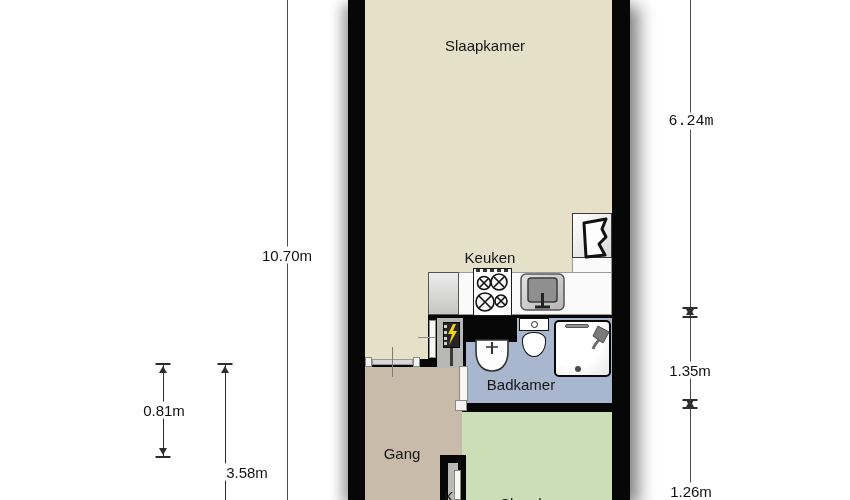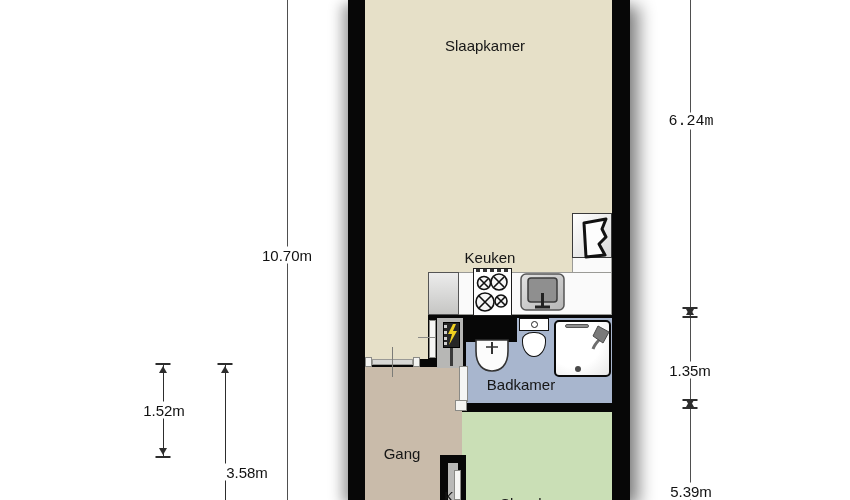--- a/index.html
+++ b/index.html
@@ -47,39 +47,39 @@
 <div class="canvas">
 
   <div class="dim-vline" style="left:287px;top:0;height:500px;"></div>
   <span class="dim-label" style="left:287px;top:255px;">10.70m</span>
 
   <div class="dim-vline" style="left:163px;top:364px;height:93px;background:#2d2d2d;"></div>
   <div class="dim-tick" style="left:163px;top:363px;"></div>
   <div class="tri tri-up" style="left:163px;top:366px;"></div>
   <div class="dim-tick" style="left:163px;top:456px;"></div>
   <div class="tri tri-down" style="left:163px;top:448px;"></div>
-  <span class="dim-label" style="left:164px;top:410px;">1.52m</span>
+  <span class="dim-label" style="left:164px;top:410px;">0.81m</span>
 
   <div class="dim-vline" style="left:225px;top:364px;height:136px;background:#2d2d2d;"></div>
   <div class="dim-tick" style="left:225px;top:363px;"></div>
   <div class="tri tri-up" style="left:225px;top:366px;"></div>
   <span class="dim-label" style="left:225px;top:472px;margin-left:22px;">3.58m</span>
 
   <div class="dim-vline" style="left:690px;top:0;height:500px;"></div>
   <div class="dim-tick" style="left:690px;top:307px;"></div>
   <div class="tri tri-up" style="left:690px;top:308px;"></div>
   <div class="dim-tick" style="left:690px;top:316px;"></div>
   <div class="tri tri-down" style="left:690px;top:309px;"></div>
   <div class="dim-tick" style="left:690px;top:399px;"></div>
   <div class="tri tri-up" style="left:690px;top:400px;"></div>
   <div class="dim-tick" style="left:690px;top:407px;"></div>
   <div class="tri tri-down" style="left:690px;top:400px;"></div>
   <span class="dim-label" style="left:691px;top:121px;font-family:Liberation Mono, monospace;">6.24m</span>
   <span class="dim-label" style="left:690px;top:370px;">1.35m</span>
-  <span class="dim-label" style="left:691px;top:491px;">5.39m</span>
+  <span class="dim-label" style="left:691px;top:491px;">1.26m</span>
 
   <div class="plan">
 
     <div class="abs floor-living" style="left:17px;top:0;width:247px;height:315px;"></div>
     <div class="abs floor-living" style="left:17px;top:315px;width:63px;height:44px;"></div>
     <div class="abs floor-hall" style="left:17px;top:367px;width:97px;height:133px;"></div>
     <div class="abs floor-bath" style="left:169px;top:318px;width:95px;height:85px;"></div>
     <div class="abs floor-bath" style="left:118px;top:342px;width:51px;height:61px;"></div>
     <div class="abs floor-bed" style="left:114px;top:412px;width:150px;height:88px;"></div>
     <div class="abs floor-meter" style="left:89px;top:318px;width:26px;height:50px;"></div>

